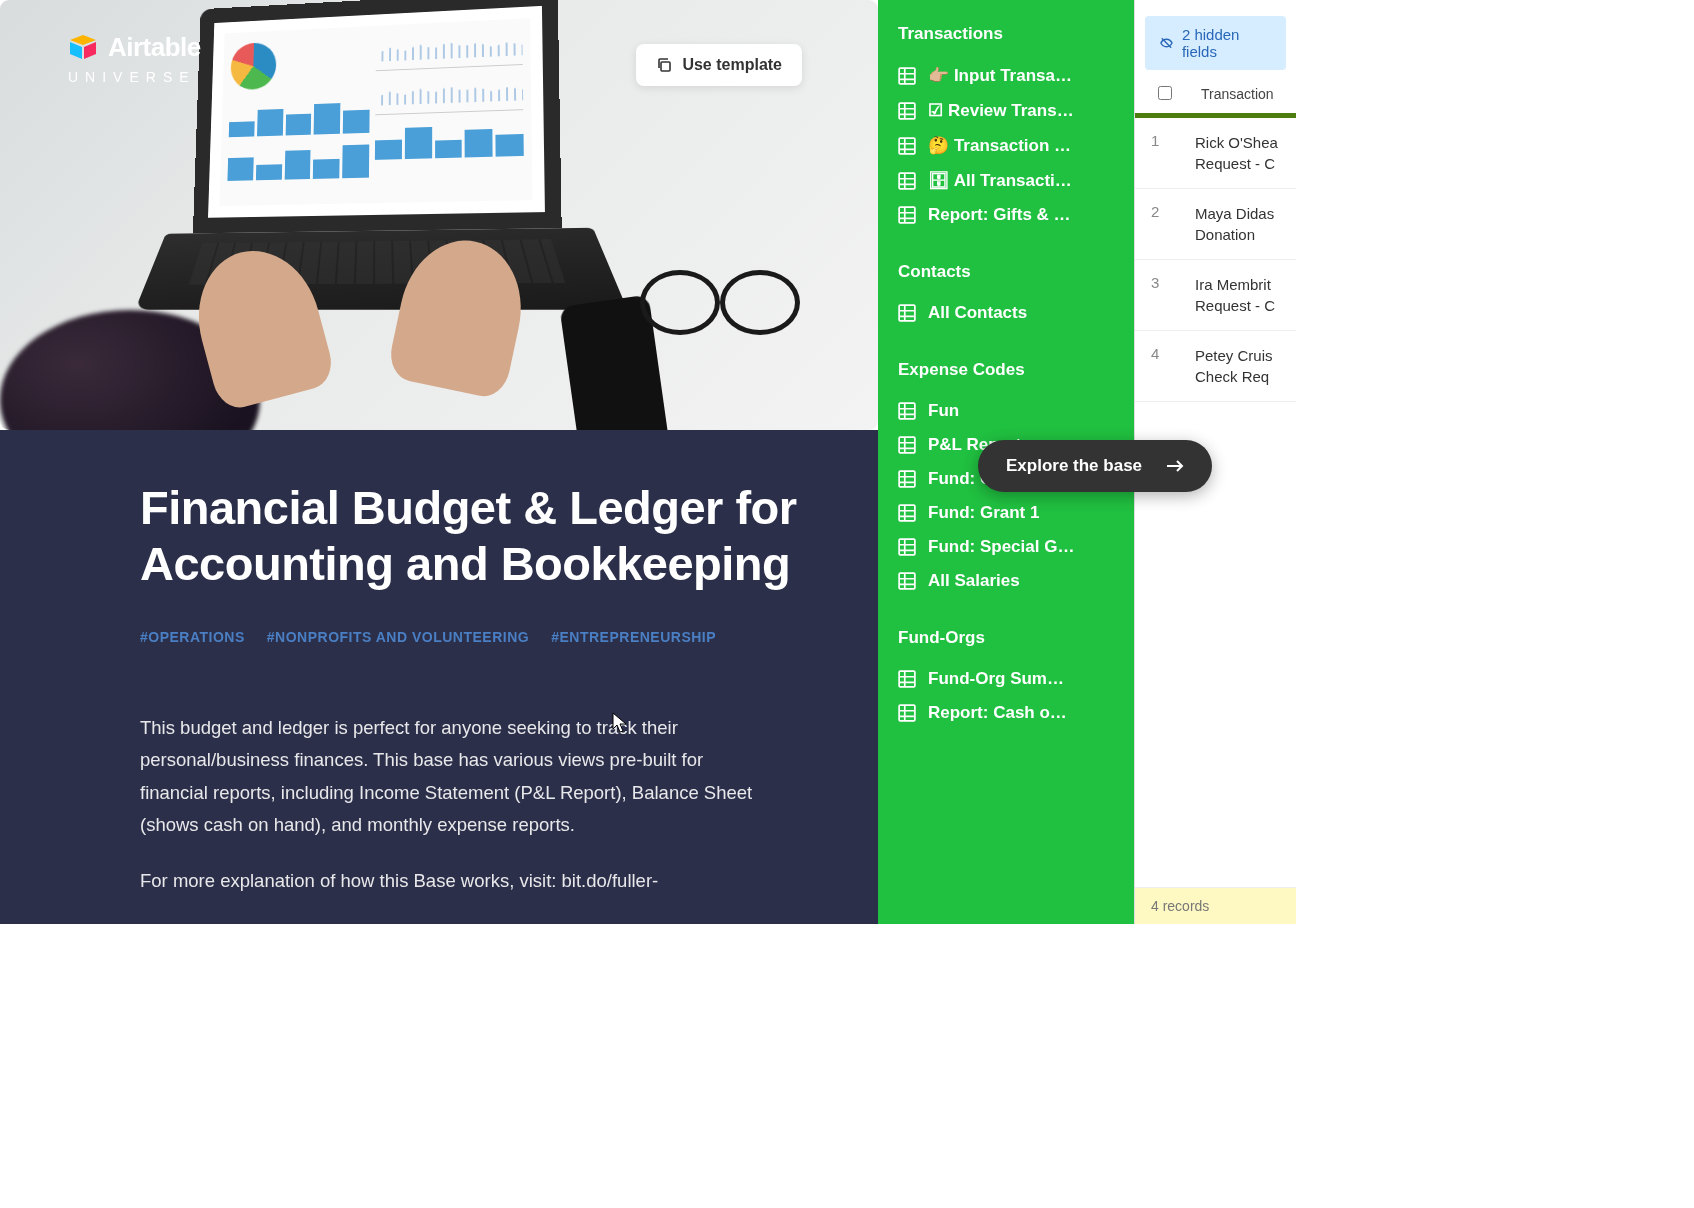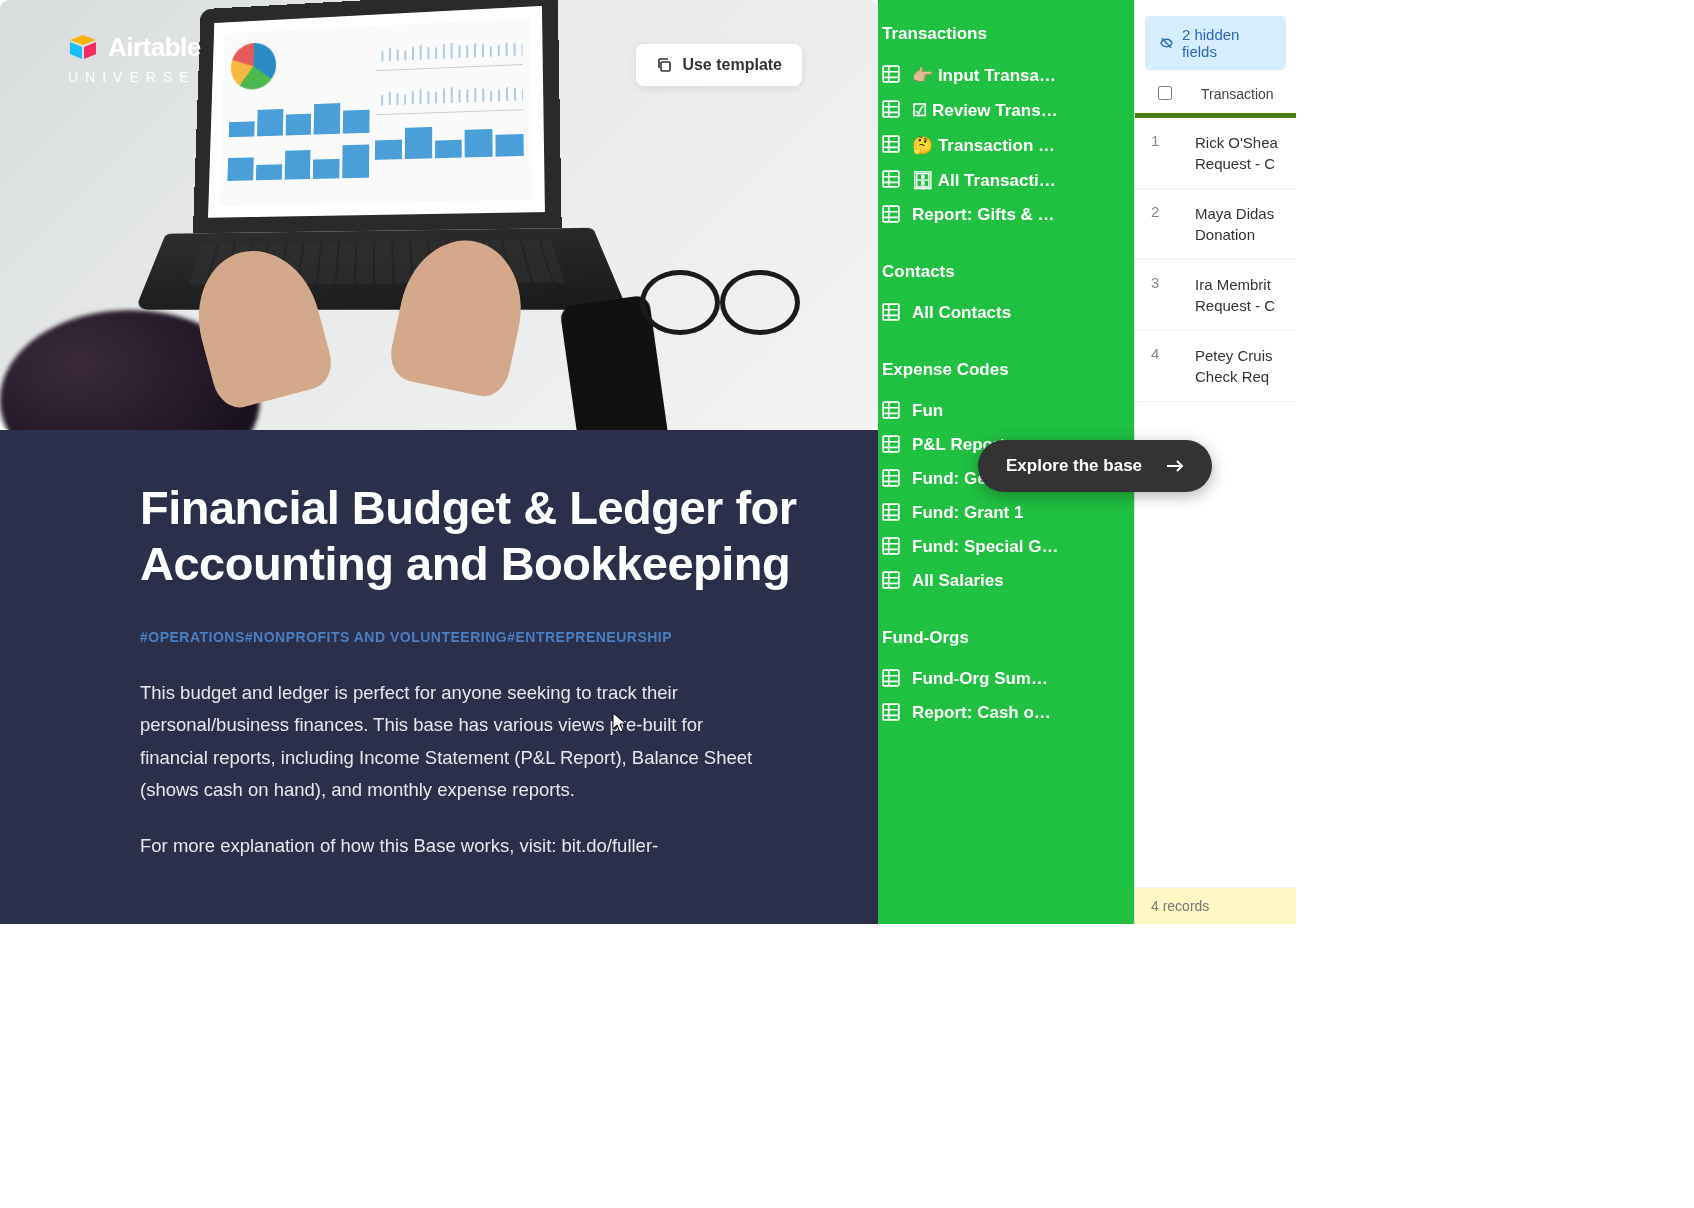--- a/index.html
+++ b/index.html
@@ -218,21 +218,22 @@
 }
 .page-title {
   font-size: 47px;
   font-weight: 600;
   line-height: 1.2;
   letter-spacing: -0.5px;
   margin-bottom: 36px;
 }
 .tags {
   display: flex;
-  margin-bottom: 32px;
+  gap: 22px;
+  margin-bottom: 67px;
 }
 .tag {
   color: #4a7fc4;
   font-size: 14px;
   font-weight: 700;
   letter-spacing: 0.5px;
   text-transform: uppercase;
 }
 .description {
   font-size: 18.5px;
@@ -243,33 +244,34 @@
 .description p { margin-bottom: 24px; }
 .right-panel {
   flex: 1;
   height: 924px;
   display: flex;
   position: relative;
 }
 .sidebar {
   width: 256px;
   background: #20c040;
-  padding: 24px 2px;
+  padding: 24px 18px;
   color: #fff;
   overflow: hidden;
 }
 .sb-section { margin-bottom: 30px; }
 .sb-heading {
   font-size: 17px;
   font-weight: 700;
   margin-bottom: 14px;
   margin-left: 2px;
 }
 .sb-item {
   display: flex;
+  align-items: center;
   gap: 12px;
   padding: 7px 2px;
   font-size: 17px;
   font-weight: 600;
   white-space: nowrap;
   overflow: hidden;
   text-overflow: ellipsis;
   cursor: pointer;
 }
 .sb-item .grid-icon {

